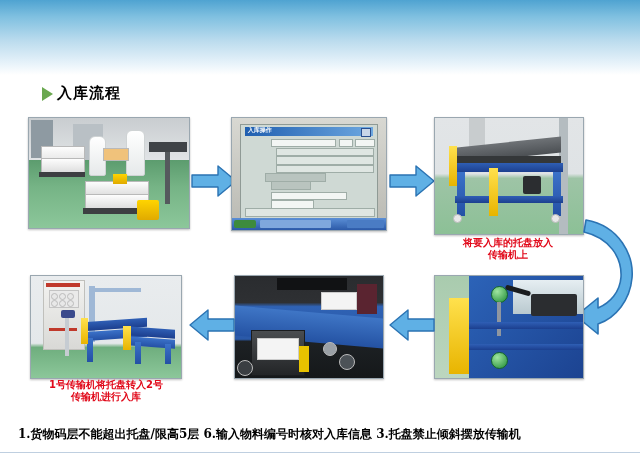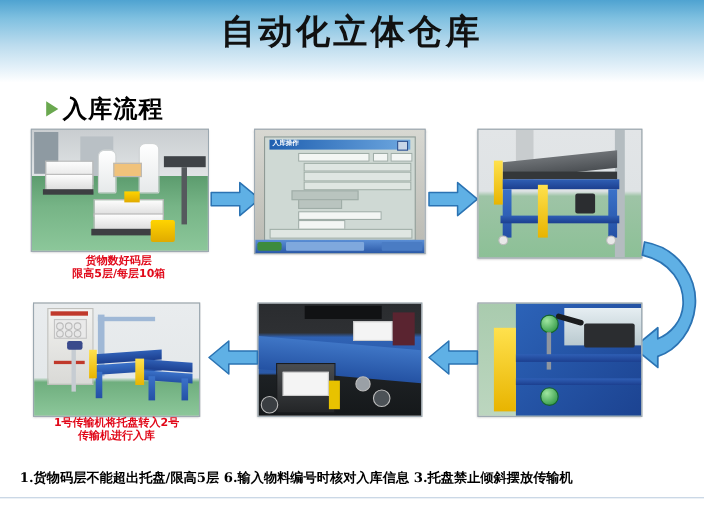--- a/index.html
+++ b/index.html
@@ -23,21 +23,21 @@
   .subline{
     position:absolute;left:42px;top:84px;display:flex;align-items:center;gap:4px;
   }
   .bullet-arrow{
     width:0;height:0;border-left:11px solid #6aa84f;
     border-top:7px solid transparent;border-bottom:7px solid transparent;
     display:inline-block;
   }
   .subtitle{
     font-family:Liberation Serif, serif;
-    font-size:22px;font-weight:700;color:#000;letter-spacing:1px;
+    font-size:15px;font-weight:700;color:#000;letter-spacing:1px;
   }
 
   
   .photo{
     position:absolute;border:1px solid #9aa7b0;background:#ccc;overflow:hidden;
     box-shadow:0 1px 2px rgba(0,0,0,.25);
   }
   .cap{
     position:absolute;text-align:center;color:#e1091a;
     font-family:"DejaVu Sans","Liberation Sans",sans-serif;
@@ -112,21 +112,20 @@
     text-shadow:0 1px 2px rgba(0,0,0,.45);letter-spacing:2px;}
   .wm-sub{position:absolute;left:4px;top:28px;
     font-size:13px;font-weight:700;color:rgba(255,255,255,.55);letter-spacing:1px;}
 </style>
 </head>
 <body>
 
 <div class="slide">
 
   <div class="header"></div>
-  <div class="title">自动化立体仓库</div>
 
   <div class="subline">
     <span class="bullet-arrow"></span>
     <span class="subtitle">入库流程</span>
   </div>
 
   <div class="photo" style="left:28px;top:117px;width:160px;height:110px;">
     <div class="scene">
       <div class="wall-gray"></div>
       <div class="floor-green"></div>
@@ -144,22 +143,20 @@
       <div style="position:absolute;left:120px;top:24px;width:38px;height:10px;background:#3f4347;"></div>
       <div style="position:absolute;left:136px;top:34px;width:5px;height:52px;background:#55595d;"></div>
 
       <div class="box" style="left:56px;top:63px;width:62px;height:14px;"></div>
       <div class="box" style="left:56px;top:76px;width:62px;height:14px;"></div>
       <div class="pallet" style="left:54px;top:90px;width:66px;height:6px;"></div>
       <div class="yellowjack" style="left:108px;top:82px;width:22px;height:20px;border-radius:2px;"></div>
       <div class="yellowjack" style="left:84px;top:56px;width:14px;height:10px;"></div>
     </div>
   </div>
-  <div class="cap" style="left:20px;top:232px;width:176px;">货物数好码层
-限高5层/每层10箱</div>
 
   <div class="arrow" style="left:190px;top:163px;">
     <svg width="48" height="36" viewBox="0 0 48 36">
       <path d="M2 12 L28 12 L28 3 L46 18 L28 33 L28 24 L2 24 Z" fill="#5fb0e5" stroke="#2b73b3" stroke-width="1.4" stroke-linejoin="round"></path>
     </svg>
   </div>
 
   <div class="photo" style="left:231px;top:117px;width:154px;height:112px;">
     <div class="mon-bezel"></div>
     <div class="mon-screen">
@@ -205,20 +202,22 @@
       <div class="bluebar2" style="left:22px;top:54px;width:8px;height:44px;"></div>
       <div class="bluebar2" style="left:118px;top:54px;width:8px;height:44px;"></div>
       <div class="bluebar" style="left:20px;top:78px;width:108px;height:7px;"></div>
       <div class="ypost" style="left:14px;top:28px;width:8px;height:40px;"></div>
       <div class="ypost" style="left:54px;top:50px;width:9px;height:48px;"></div>
       <div class="dot" style="left:18px;top:96px;width:7px;height:7px;"></div>
       <div class="dot" style="left:116px;top:96px;width:7px;height:7px;"></div>
       <div style="position:absolute;left:88px;top:58px;width:18px;height:18px;background:#2b2d30;border-radius:2px;"></div>
     </div>
   </div>
+  <div class="cap" style="left:420px;top:237px;width:176px;">将要入库的托盘放入
+传输机上</div>
 
   <div class="arrow" style="left:572px;top:212px;">
     <svg width="68" height="128" viewBox="0 0 68 128">
       <path d="M14 8 C48 14 62 44 60 66 C58 88 44 106 26 112
                L26 122 L4 104 L26 86 L26 96
                C38 91 48 80 49 65 C50 46 38 26 12 20 Z" fill="#5fb0e5" stroke="#2b73b3" stroke-width="1.6" stroke-linejoin="round"></path>
     </svg>
   </div>
 
   <div class="photo" style="left:434px;top:275px;width:148px;height:102px;">

